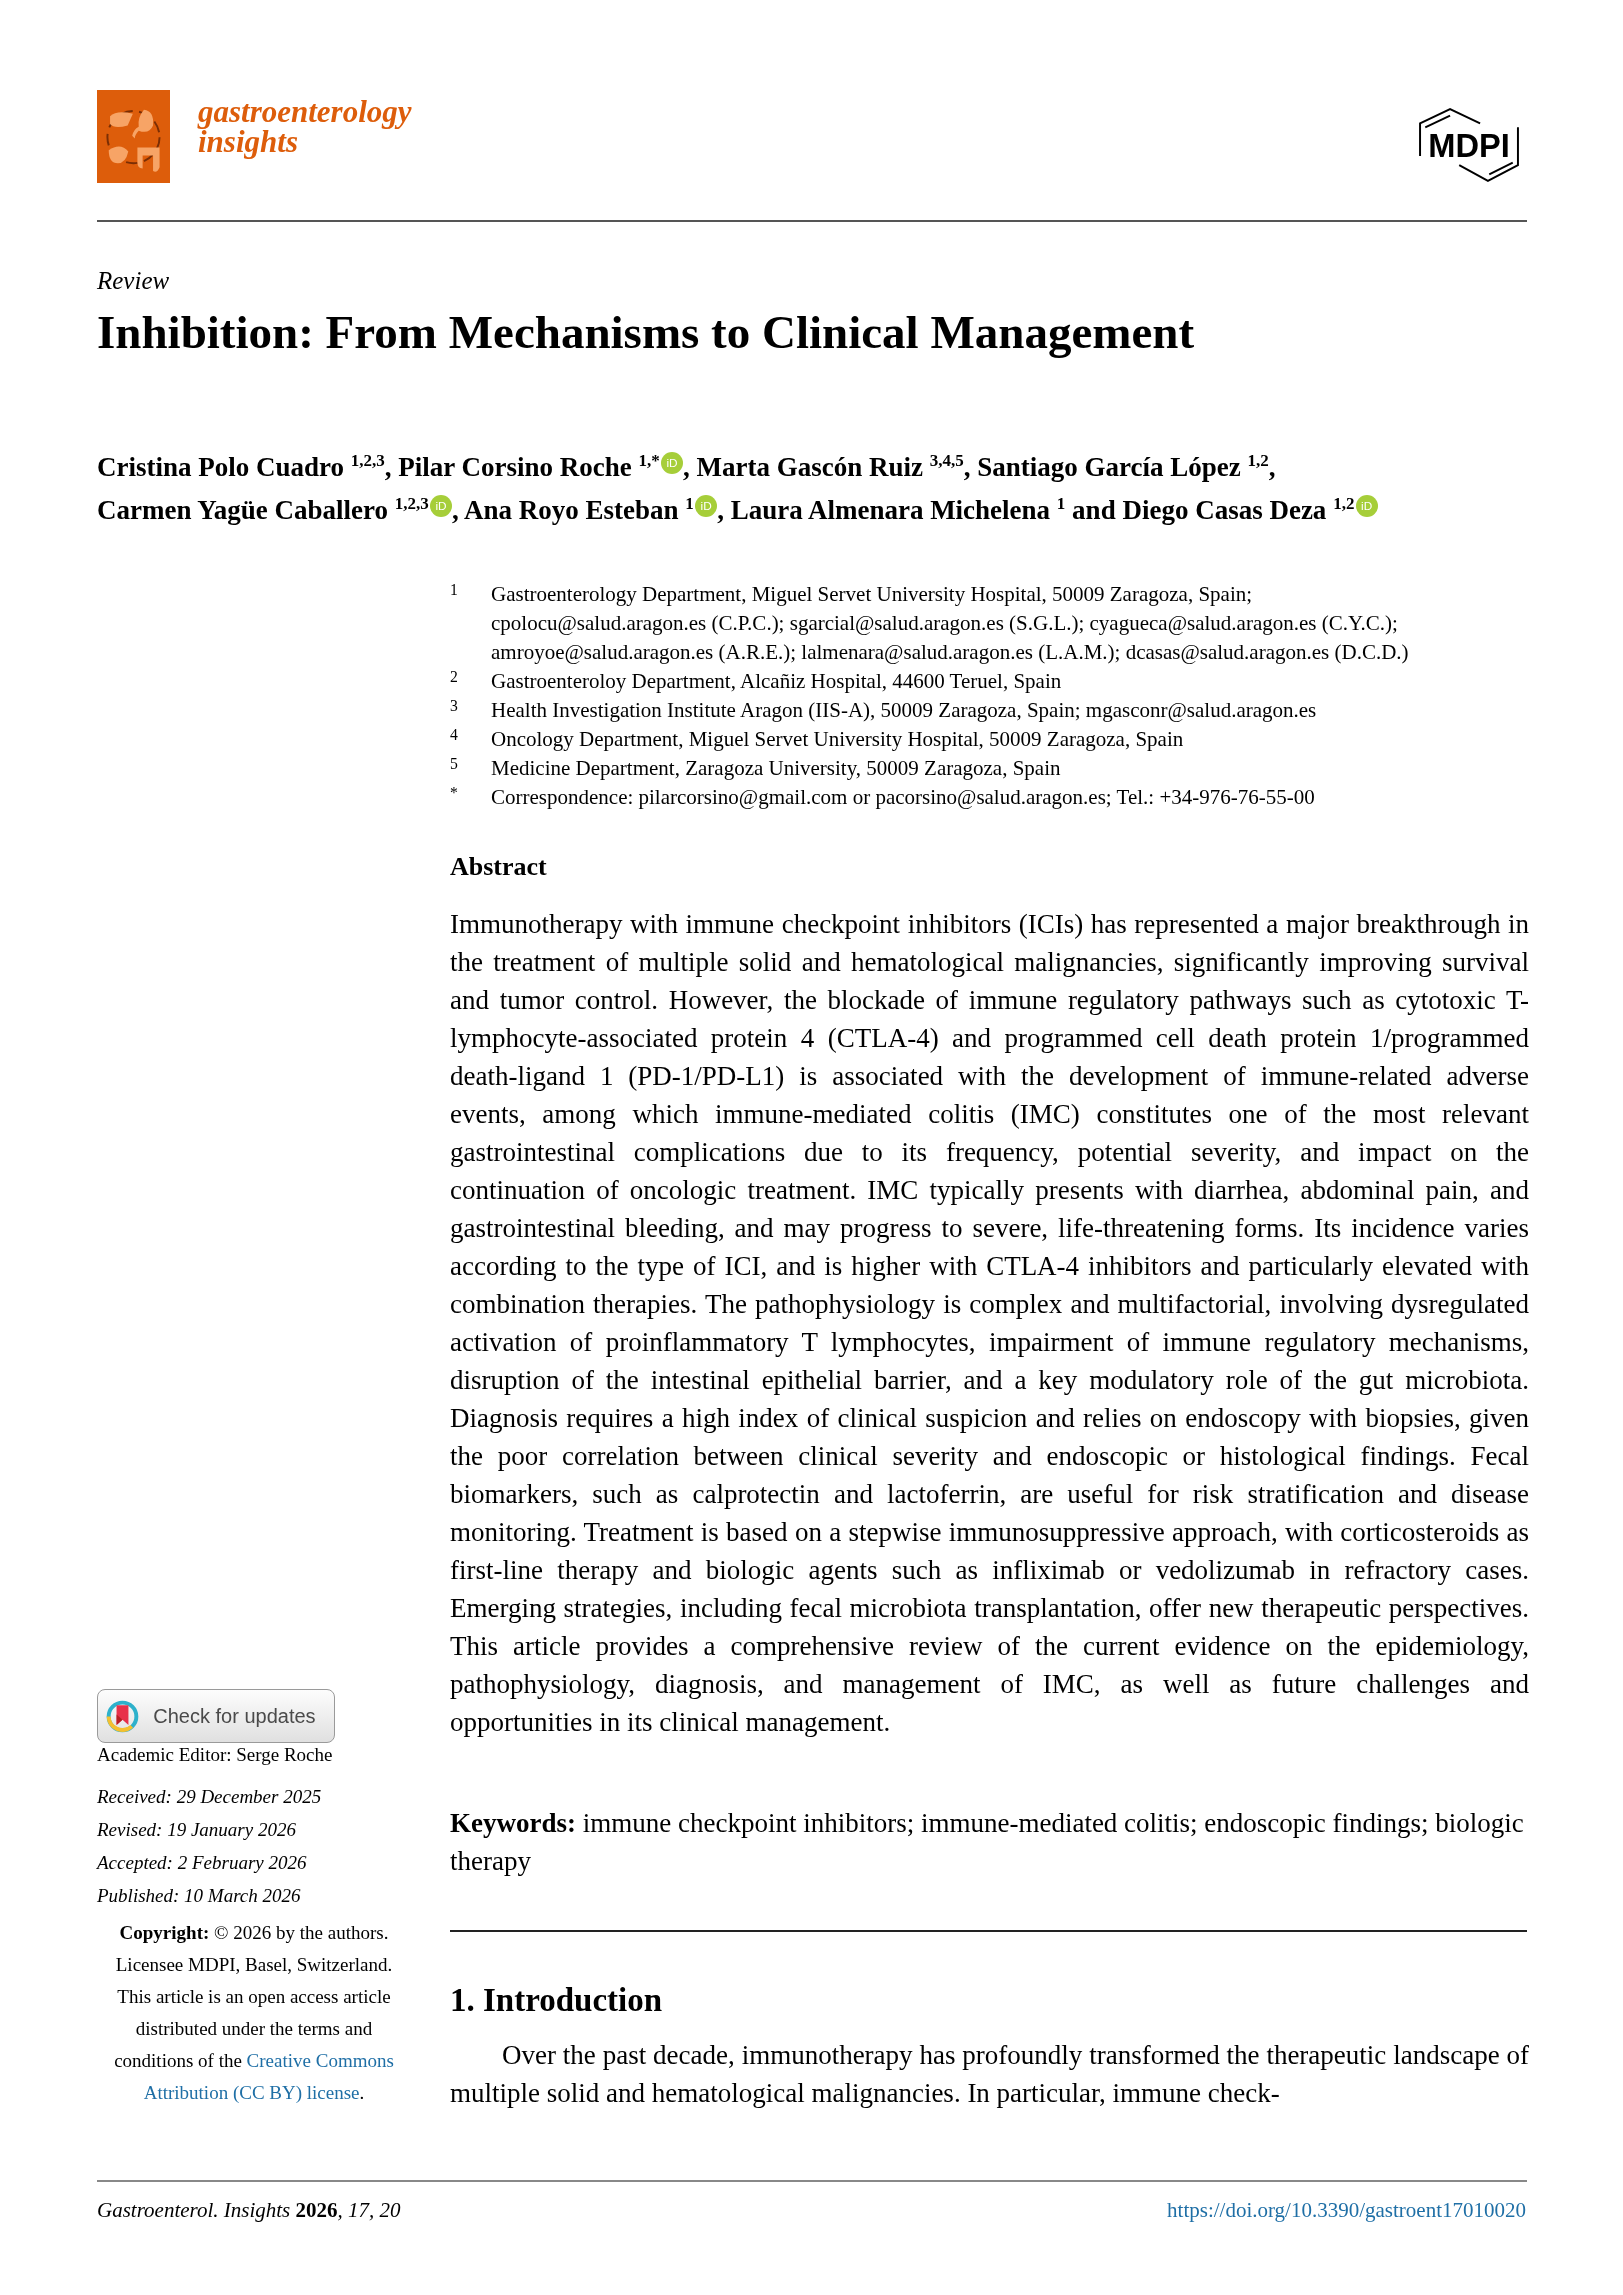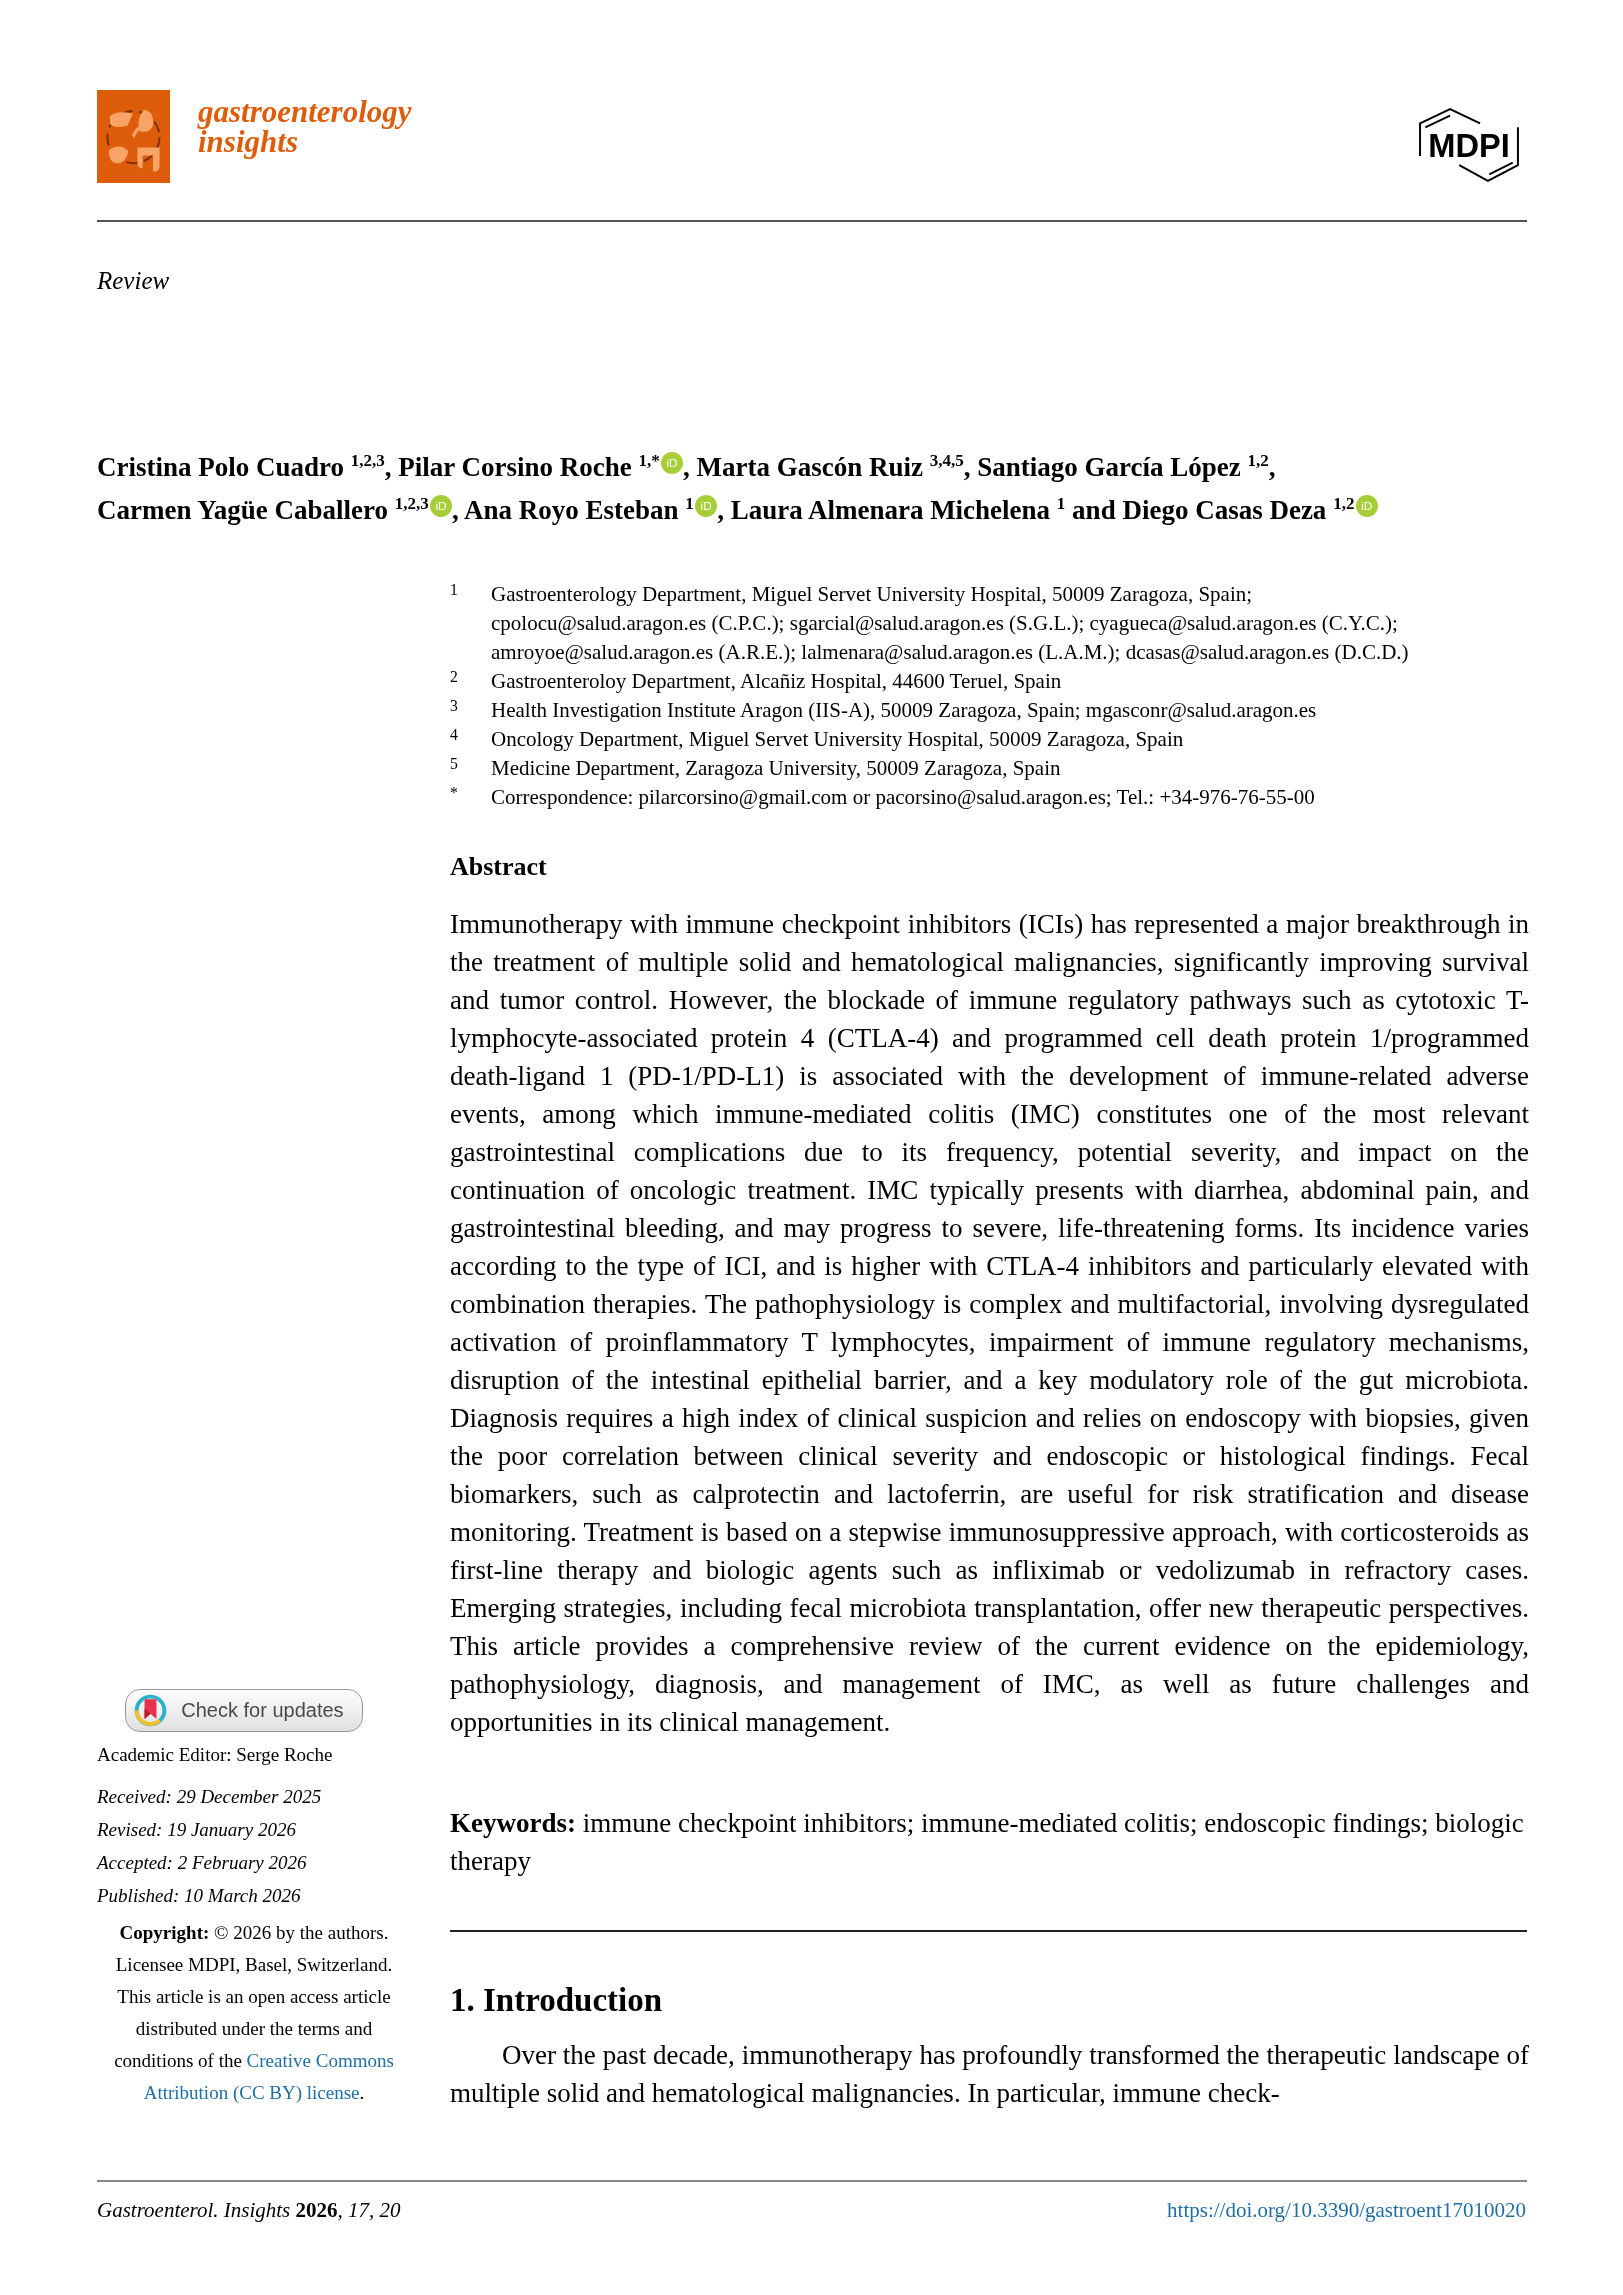--- a/index.html
+++ b/index.html
@@ -52,24 +52,24 @@
 
   
   .sec-head { left: 450px; top: 1982px; font-weight: bold; font-size: 33px; }
   .sec-body {
     left: 450px; top: 2036px; width: 1079px; font-size: 27px; line-height: 38px; text-align: justify;
   }
   .indent { display: inline-block; width: 52px; }
 
   
   .cfu-btn {
-    left: 97px; top: 1689px; width: 238px; height: 43px; box-sizing: border-box;
-    border: 1.3px solid #9a9a9a; border-radius: 15px;
+    left: 97px; top: 1689px; width: 238px; height: 54px; box-sizing: border-box;
+    border: 1.3px solid #9a9a9a; border-radius: 8px;
     background: linear-gradient(#fdfdfd, #e0e0e0);
-    display: flex; align-items: center; cursor: pointer; margin-left: 28px;
+    display: flex; align-items: center; cursor: pointer;
   }
   .cfu-icon { width: 33px; height: 33px; margin-left: 7.9px; }
   .cfu-label {
     margin-left: 14.4px; font-family: "Liberation Sans", sans-serif; font-size: 20px; color: #4a4a4a;
   }
   .side-text { left: 97px; font-size: 19px; line-height: 33px; }
   .side-editor { top: 1738px; }
   .side-dates { top: 1780px; font-style: italic; }
   .side-copy { top: 1917px; width: 314px; line-height: 32px; text-align: center; }
   .link { color: #1f6fa6; text-decoration: none; }
@@ -102,20 +102,21 @@
     <line x1="28" y1="34" x2="66" y2="16" stroke="#000" stroke-width="3"></line>
     <polyline points="170,34 170,92 124,116 80,92" fill="none" stroke="#000" stroke-width="3"></polyline>
     <line x1="162" y1="88" x2="126" y2="106" stroke="#000" stroke-width="3"></line>
     <text x="95" y="80" text-anchor="middle" font-family="Liberation Sans, sans-serif" font-weight="bold" font-size="50" fill="#000">MDPI</text>
   </svg>
 </div>
 <div class="abs top-rule"></div>
 
 <div class="abs article-type">Review</div>
 <div class="abs title">
+  <div>Inhibition: From Mechanisms to Clinical Management</div>
 </div>
 <div class="abs authors">
   <div>
     <span>Cristina Polo Cuadro</span>
     <sup>1,2,3</sup><span>, </span>
     <span>Pilar Corsino Roche</span>
     <sup>1,*</sup><span class="orcid">iD</span><span>, </span>
     <span>Marta Gascón Ruiz</span>
     <sup>3,4,5</sup><span>, </span>
     <span>Santiago García López</span>

